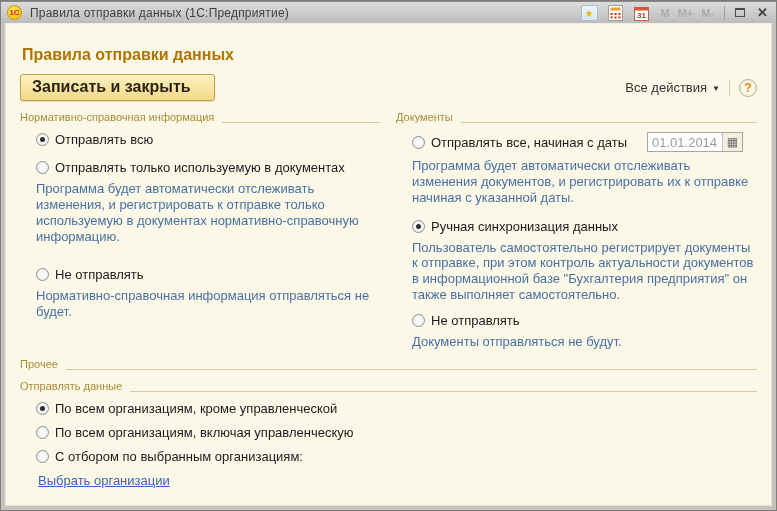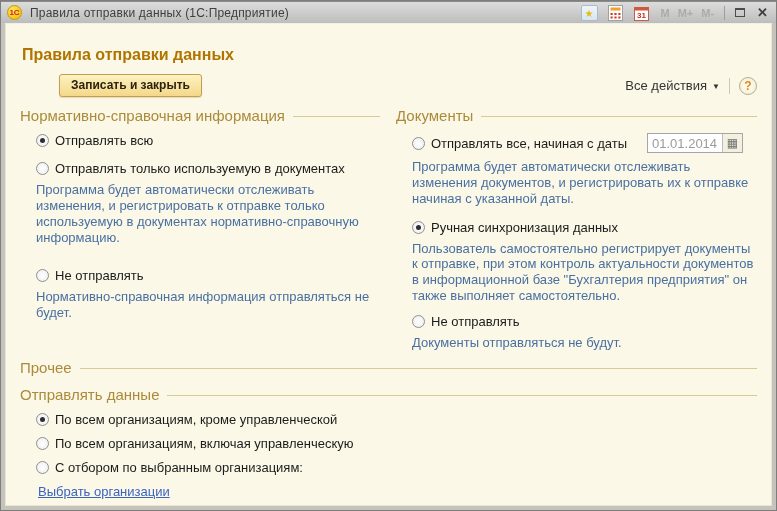--- a/index.html
+++ b/index.html
@@ -49,39 +49,38 @@
     padding:8px 14px 6px 14px;
     overflow:hidden;
     font-size:13px; color:#1c1c1c;
   }
   .page-title { color:#b07400; font-size:16px; font-weight:bold; margin:14px 0 10px 2px; }
   
   .cmdbar { display:flex; align-items:center; margin-bottom:6px; }
   .btn-main {
     background:linear-gradient(#fdf2c0,#f4d88a);
     border:1px solid #bfa050; border-radius:3px;
-    padding:3px 11px 4px 11px;
+    padding:3px 23px 4px 11px;
     font-family:"Liberation Sans", sans-serif;
-    font-size:12px; font-weight:bold; color:#2c2410;
+    font-size:16px; font-weight:bold; color:#2c2410;
     box-shadow:0 1px 1px rgba(160,130,40,.25);
     cursor:pointer;
-    margin-left:39px;
   }
   .cmd-right { margin-left:auto; display:flex; align-items:center;justify-content:space-between; }
   .all-actions { display:flex; align-items:center; gap:5px; color:#333; cursor:pointer; }
   .dd-arrow { font-size:8px; color:#333; padding-top:2px; }
   .cmd-sep { width:1px; height:16px; background:#cfc9ae; margin:0 9px; }
   .help-btn {
     width:18px; height:18px; border-radius:50%;
     border:1px solid #b5ad8d; background:radial-gradient(#fffdf2,#f3edd2);
     color:#e1861e; font-weight:bold; font-size:12px;
     display:flex; align-items:center; justify-content:center; cursor:pointer;
   }
   
-  .group-caption { display:flex; align-items:center; color:#ab8b3a; font-size:15px; margin-top:4px; }
+  .group-caption { display:flex; align-items:flex-end; color:#ab8b3a; font-size:11px; margin-top:4px; }
   .group-caption .line { flex:1; border-top:1px solid #d8ca95; margin-left:8px; margin-top:2px; }
   .columns { display:flex; gap:16px; }
   .col-left { flex:0 0 360px; }
   .col-right { flex:1; }
   .opt { display:flex; align-items:center; gap:6px; margin:9px 0 0 16px; cursor:pointer; }
   .radio {
     width:13px; height:13px; border-radius:50%; flex:0 0 auto;
     background:radial-gradient(#ffffff,#ececec);
     border:1px solid #8f8f8f; position:relative;
   }

